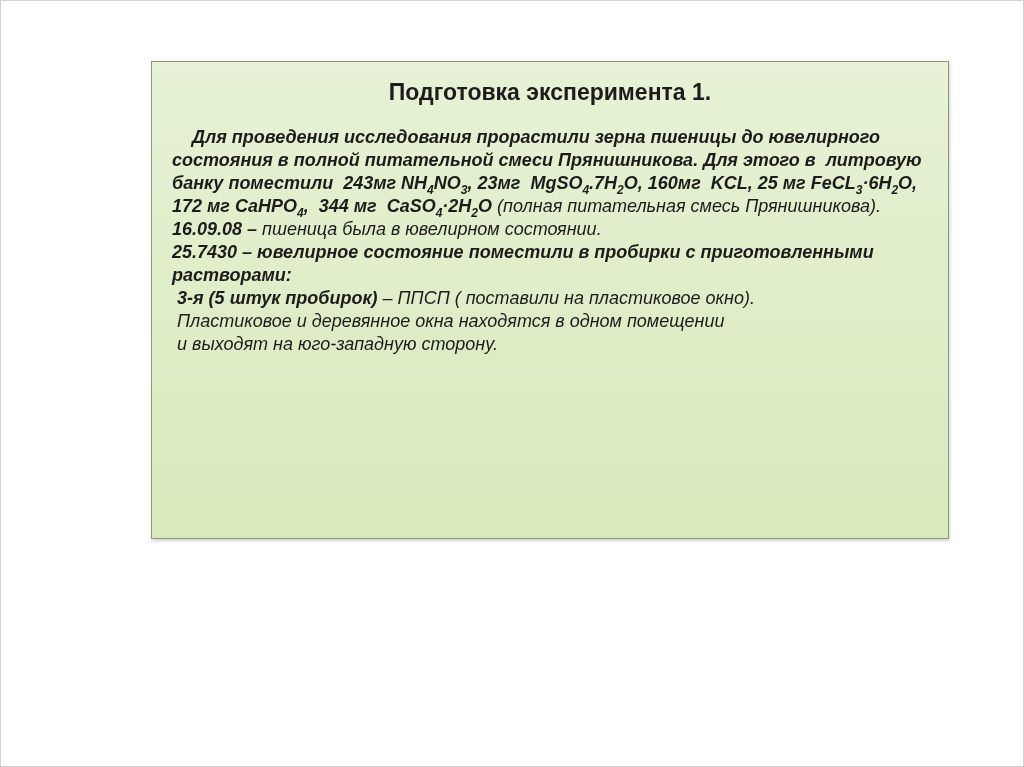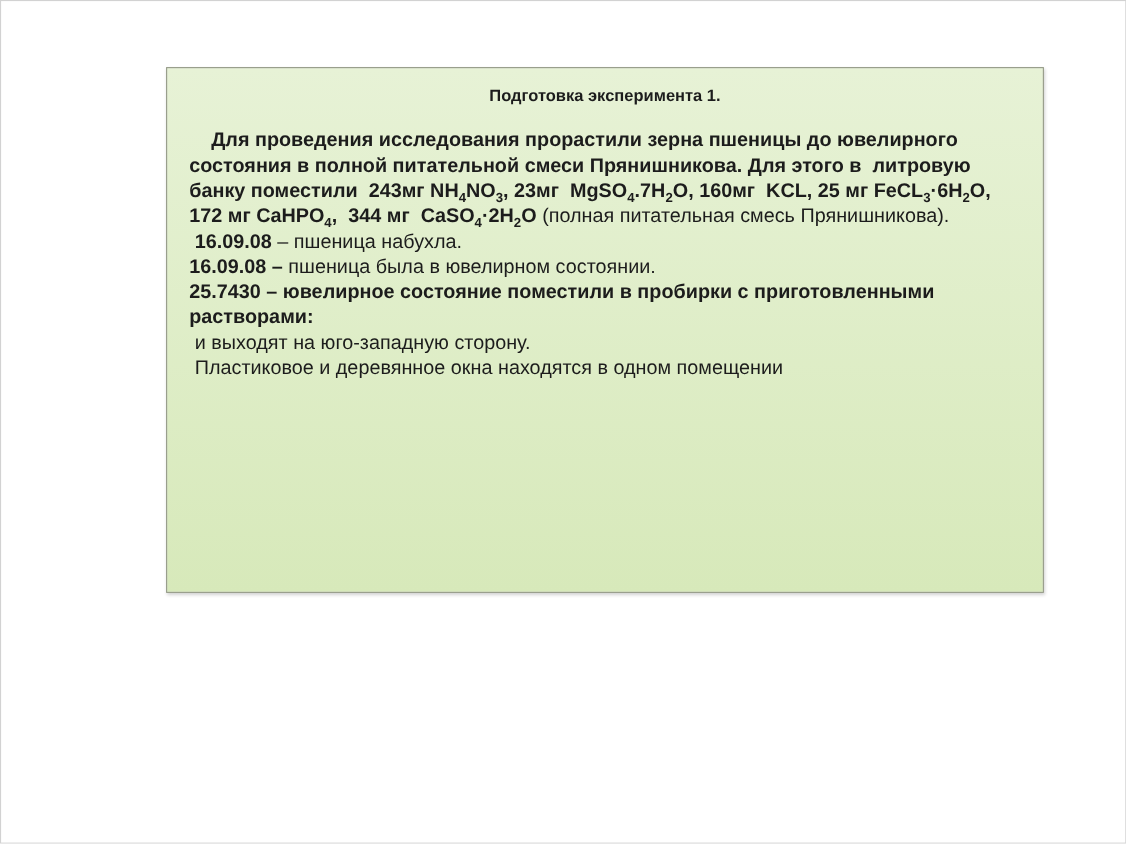--- a/index.html
+++ b/index.html
@@ -23,46 +23,47 @@
     width: 798px;
     height: 478px;
     box-sizing: border-box;
     padding: 13px 20px 10px 20px;
     background: linear-gradient(180deg, var(--box-bg-top, #e7f2d6) 0%, var(--box-bg-bottom, #d7e9ba) 100%);
     border: 1px solid var(--box-border, #8f9581);
     box-shadow: 1px 2px 3px rgba(0,0,0,0.18);
   }
   .slide-title {
     text-align: center;
-    font-size: 15px;
+    font-size: 23px;
     font-weight: 700;
     color: var(--text, #1a1a1a);
     margin: 4px 0 20px 0;
   }
   .para {
     font-size: 18px;
     line-height: 23px;
     color: var(--text, #1c1c1c);
     white-space: pre-wrap;
     word-wrap: break-word;
+    font-style: italic;
   }
   .para .b { font-weight: 700; }
   .para sub {
     font-size: 12px;
     line-height: 0;
   }
 </style>
 </head>
 <body>
 
 <div class="page">
   <div class="text-box">
     <div class="slide-title">Подготовка эксперимента 1.</div>
     <div>
       <div class="para"><span class="b">    Для проведения исследования прорастили зерна пшеницы до ювелирного состояния в полной питательной смеси Прянишникова. Для этого в  литровую банку поместили  </span><span class="b">243мг NH</span><sub class="b">4</sub><span class="b">NO</span><sub class="b">3</sub><span class="b">, 23мг  MgSO</span><sub class="b">4</sub><span class="b">.7H</span><sub class="b">2</sub><span class="b">O, 160мг  KCL, 25 мг </span><span class="b">FeCL</span><sub class="b">3</sub><span class="b">·6H</span><sub class="b">2</sub><span class="b">O,  172 мг CaHPO</span><sub class="b">4</sub><span class="b">,  344 мг  CaSO</span><sub class="b">4</sub><span class="b">·2H</span><sub class="b">2</sub><span class="b">O </span><span>(полная питательная смесь Прянишникова).</span></div>
-      <div class="para"><span class="b"> 16.09.08</span><span> – пшеница набухла.</span></div>
       <div class="para"><span class="b">16.09.08 –</span><span> пшеница была в ювелирном состоянии.</span></div>
       <div class="para"><span class="b">25.7430</span><span class="b"> – ювелирное состояние поместили в пробирки с приготовленными растворами:</span></div>
+      <div class="para"><span class="b"> 3-я (5 штук пробирок)</span><span> – ППСП ( поставили на пластиковое окно).</span></div>
+      <div class="para"><span> Пластиковое и деревянное окна находятся в одном помещении</span></div>
       <div class="para"><span> и выходят на юго-западную сторону.</span></div>
-      <div class="para"><span> Пластиковое и деревянное окна находятся в одном помещении</span></div>
     </div>
   </div>
 </div>
 
 </body></html>

